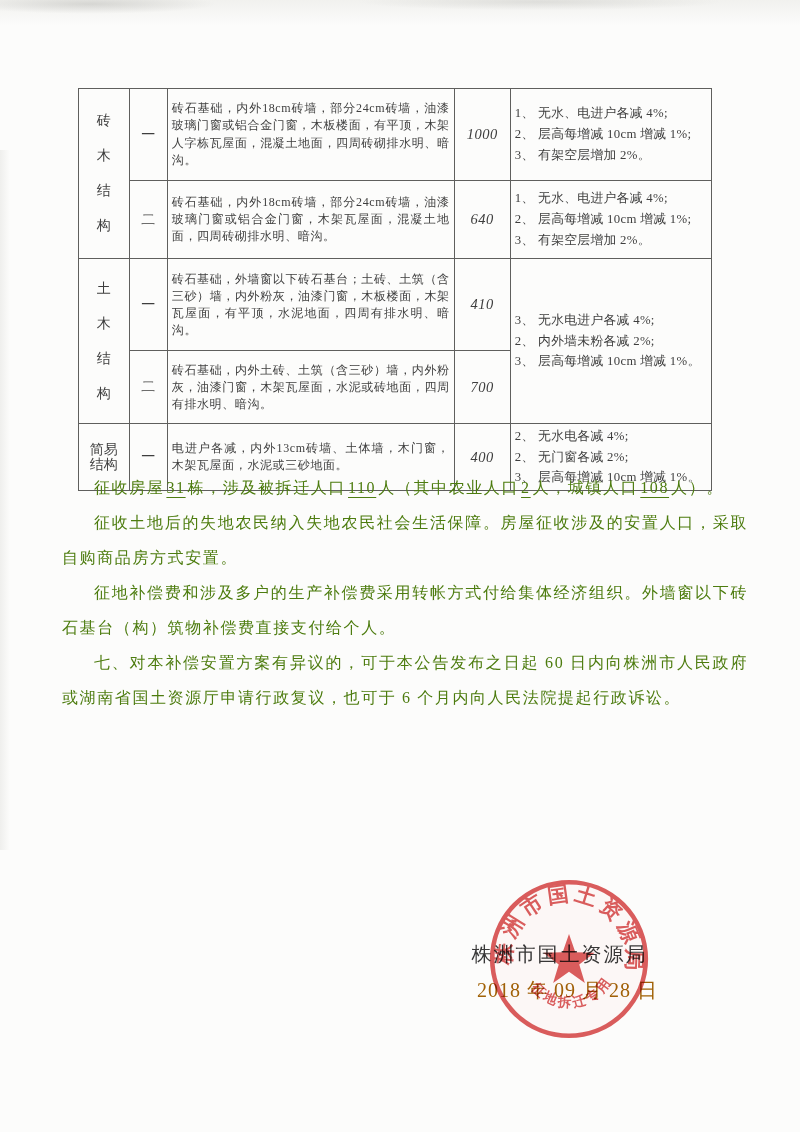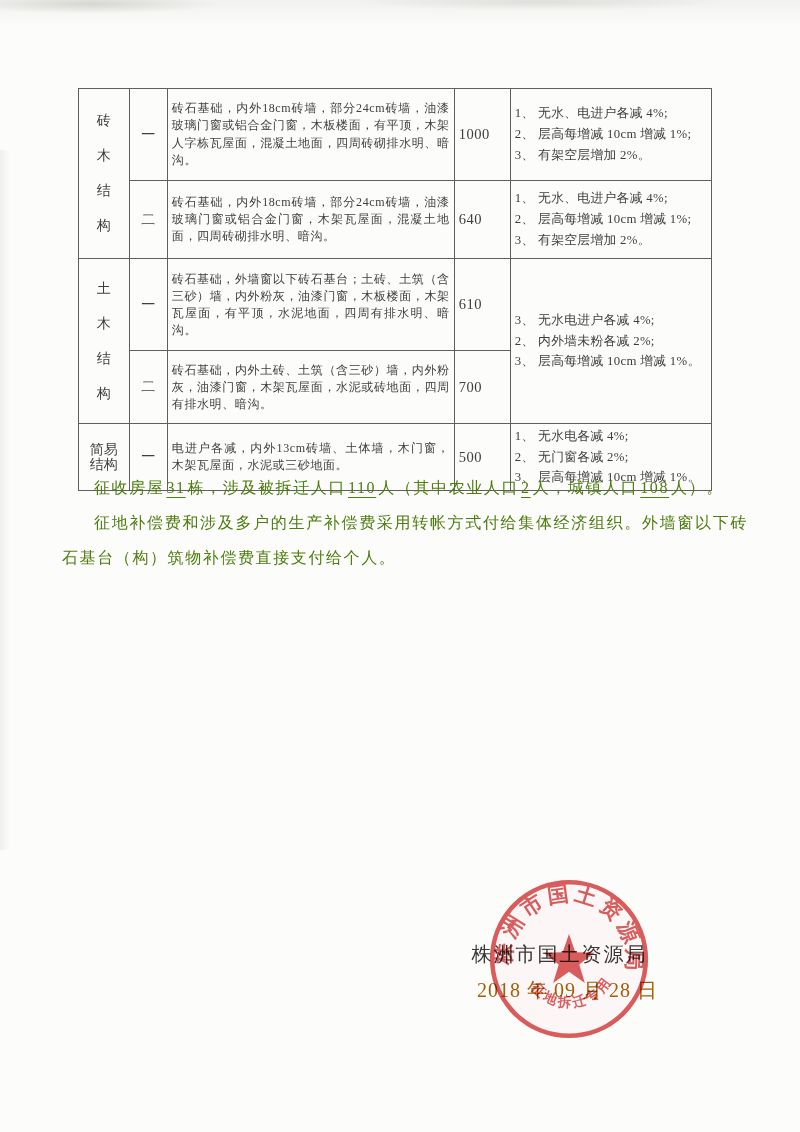--- a/index.html
+++ b/index.html
@@ -37,21 +37,21 @@
   }
   td.cat{width:45px;text-align:center;font-size:14px;padding:0;}
   .catwrap{display:flex;flex-direction:column;justify-content:space-evenly;align-items:center;height:100%;min-height:100%;}
   .catwrap.tall{min-height:160px;}
   .catwrap div{line-height:1.1;}
   td.grade{width:31px;text-align:center;font-size:14px;}
   td.desc{
     width:308px;font-size:12px;line-height:1.42;letter-spacing:.6px;
     padding:4px 7px;text-align:justify;
   }
-  td.price{width:49px;text-align:left;font-size:14.5px;letter-spacing:.5px;}
+  td.price{width:49px;text-align:center;font-size:14.5px;letter-spacing:.5px;font-style:italic;}
   td.notes{width:193px;font-size:12.8px;padding:4px 4px 4px 8px;}
   td.notes .nline{line-height:1.62;letter-spacing:.3px;white-space:nowrap;}
   tr.r0{height:92px;} tr.r1{height:78px;} tr.r2{height:84px;} tr.r3{height:66px;} tr.r4{height:56px;}
 
   
   .bodytext{
     position:absolute;left:62px;top:470px;width:686px;
     font-size:16px;line-height:35px;letter-spacing:1.6px;
     text-align:justify;color:#4d7c0f;
   }
@@ -124,55 +124,57 @@
       <td class="cat" rowspan="2">
         <div class="catwrap tall">
           <div>土</div>
           <div>木</div>
           <div>结</div>
           <div>构</div>
         </div>
       </td>
       <td class="grade">一</td>
       <td class="desc">砖石基础，外墙窗以下砖石基台；土砖、土筑（含三砂）墙，内外粉灰，油漆门窗，木板楼面，木架瓦屋面，有平顶，水泥地面，四周有排水明、暗沟。</td>
-      <td class="price">610</td>
+      <td class="price">410</td>
       <td class="notes" rowspan="2">
         <div class="nline">3、 无水电进户各减 4%;</div>
         <div class="nline">2、 内外墙未粉各减 2%;</div>
         <div class="nline">3、 层高每增减 10cm 增减 1%。</div>
       </td>
     </tr>
     <tr class="r3">
       <td class="grade">二</td>
       <td class="desc">砖石基础，内外土砖、土筑（含三砂）墙，内外粉灰，油漆门窗，木架瓦屋面，水泥或砖地面，四周有排水明、暗沟。</td>
       <td class="price">700</td>
     </tr>
     <tr class="r4">
       <td class="cat">
         <div class="catwrap">
           <div>简易</div>
           <div>结构</div>
         </div>
       </td>
       <td class="grade">一</td>
       <td class="desc">电进户各减，内外13cm砖墙、土体墙，木门窗，木架瓦屋面，水泥或三砂地面。</td>
-      <td class="price">500</td>
+      <td class="price">400</td>
       <td class="notes">
-        <div class="nline">1、 无水电各减 4%;</div>
+        <div class="nline">2、 无水电各减 4%;</div>
         <div class="nline">2、 无门窗各减 2%;</div>
         <div class="nline">3、 层高每增减 10cm 增减 1%。</div>
       </td>
     </tr>
   </tbody>
     </table>
 </div>
 
 <div class="bodytext">
   <p><span>征收房屋</span><span class="useg">31</span><span>栋，涉及被拆迁人口</span><span class="useg">110</span><span>人（其中农业人口</span><span class="useg">2</span><span>人，城镇人口</span><span class="useg">108</span><span>人）。</span></p>
+  <p>征收土地后的失地农民纳入失地农民社会生活保障。房屋征收涉及的安置人口，采取自购商品房方式安置。</p>
   <p>征地补偿费和涉及多户的生产补偿费采用转帐方式付给集体经济组织。外墙窗以下砖石基台（构）筑物补偿费直接支付给个人。</p>
+  <p>七、对本补偿安置方案有异议的，可于本公告发布之日起 60 日内向株洲市人民政府或湖南省国土资源厅申请行政复议，也可于 6 个月内向人民法院提起行政诉讼。</p>
 </div>
 
 <div class="sig-org">株洲市国土资源局</div>
 <div class="sig-date">2018 年 09 月 28 日</div>
 
 <svg class="seal" viewBox="0 0 160 160">
   <defs>
     <path id="arcTop" d="M 24.85,89.72 A 56,56 0 1 1 135.15,89.72" fill="none"></path>
     <path id="arcBottom" d="M 42.3,106.4 A 46,46 0 0 0 117.7,106.4" fill="none"></path>
   </defs>

